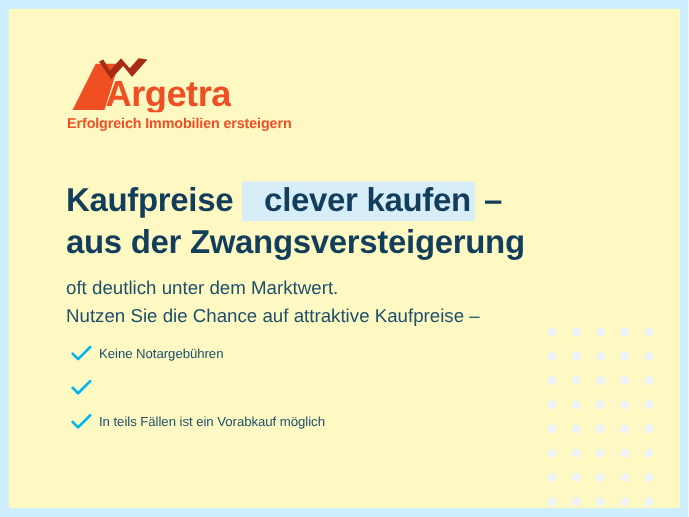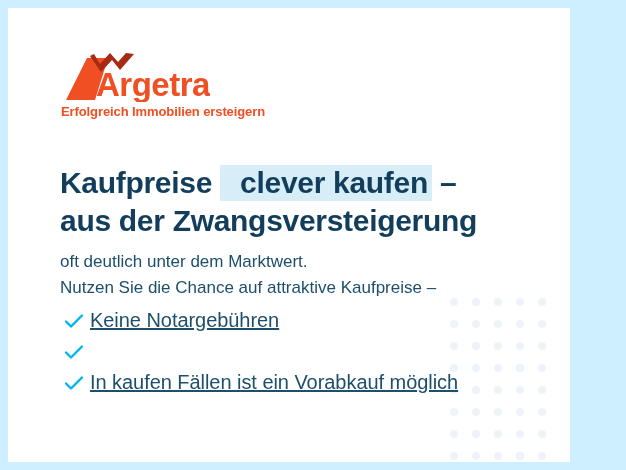--- a/index.html
+++ b/index.html
@@ -18,23 +18,23 @@
     height: 470px;
     background: #cdefff;
     overflow: hidden;
     box-sizing: border-box;
   }
 
   .card {
     position: absolute;
     left: 8px;
     top: 8px;
-    width: 562px;
+    width: 610px;
     height: 454px;
-    background: #ffffff;
+    background: #fef9c3;
     overflow: hidden;
   }
 
   
   .dot-grid {
     position: absolute;
     right: 0px;
     top: 290px;
     width: 120px;
     height: 185px;
@@ -136,25 +136,24 @@
     height: 31px;
   }
   .bullet-check {
     flex: 0 0 auto;
     width: 26px;
     height: 20px;
     display: inline-flex;
     align-items: center;
   }
   .bullet-label {
-    font-size: 20px;
+    font-size: 12px;
     color: #1d4e6b;
     white-space: nowrap;
     letter-spacing: -0.05px;
-    text-decoration: underline;
   }
 </style>
 </head>
 <body>
 
 <div class="canvas">
   <div class="card">
 
     <div class="dot-grid">
         <span></span>
@@ -238,18 +237,18 @@
             <path d="M2 8.5 L7 13.5 L18 2.5" fill="none" stroke="#00b5f0" stroke-width="2.4" stroke-linecap="round" stroke-linejoin="round"></path>
           </svg>
         </span>
       </li>
       <li class="bullet">
         <span class="bullet-check">
           <svg width="20" height="16" viewBox="0 0 20 16" xmlns="http://www.w3.org/2000/svg">
             <path d="M2 8.5 L7 13.5 L18 2.5" fill="none" stroke="#00b5f0" stroke-width="2.4" stroke-linecap="round" stroke-linejoin="round"></path>
           </svg>
         </span>
-        <span class="bullet-label">In kaufen Fällen ist ein Vorabkauf möglich</span>
+        <span class="bullet-label">In teils Fällen ist ein Vorabkauf möglich</span>
       </li>
     </ul>
 
   </div>
 </div>
 
 </body></html>

